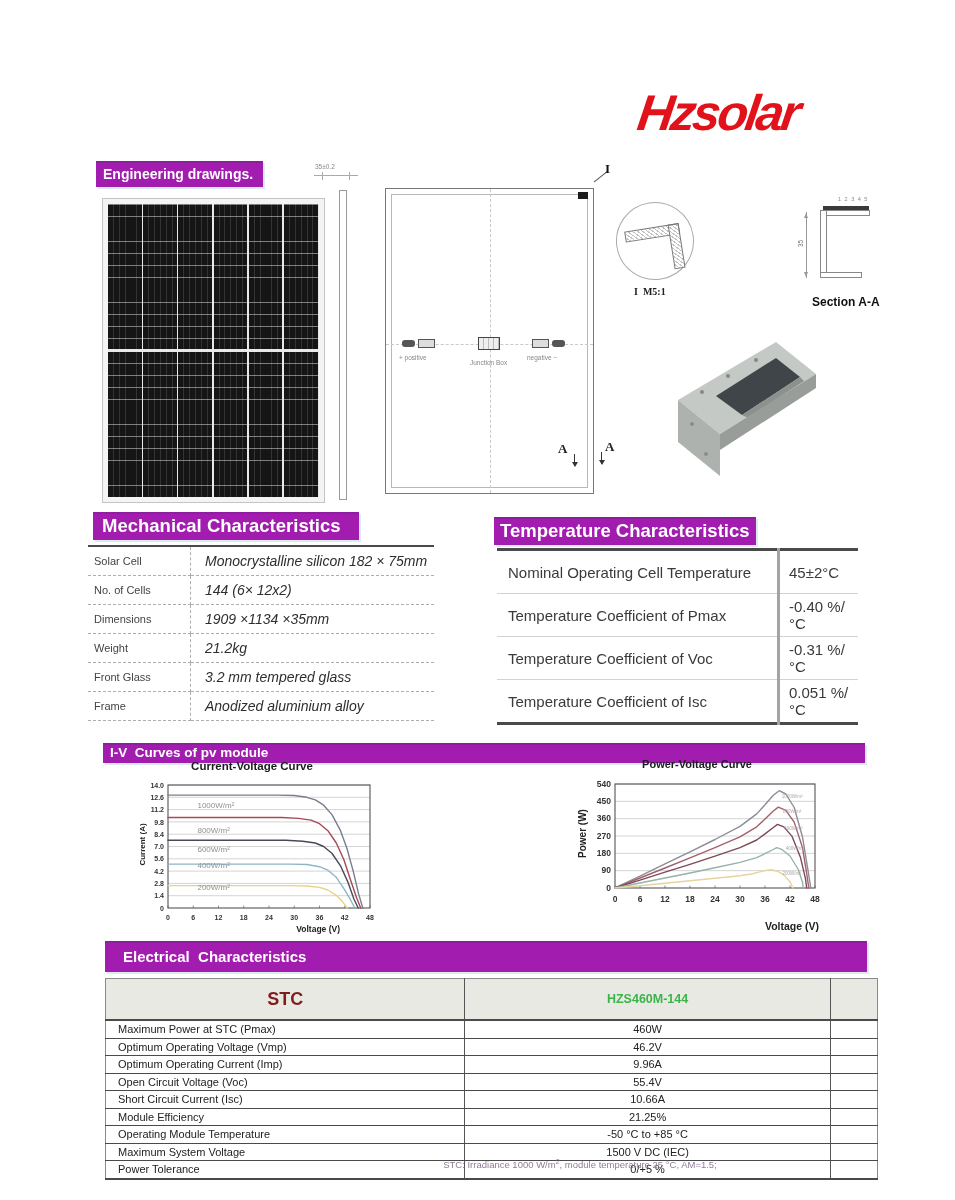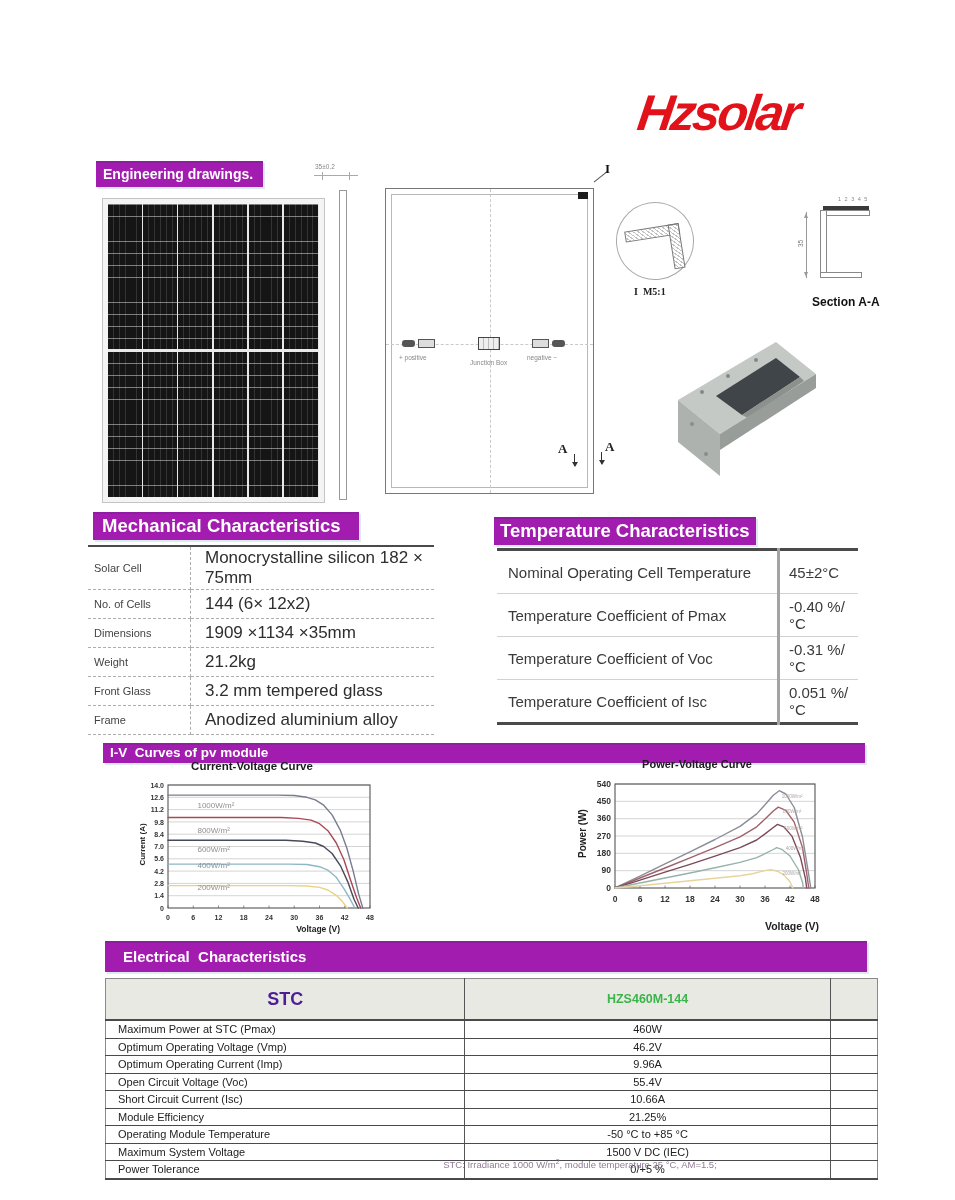--- a/index.html
+++ b/index.html
@@ -77,21 +77,21 @@
   .sa-layers{position:absolute;left:40px;top:-2px;font-size:5.5px;color:#888;letter-spacing:1px;}
   .section-aa-label{left:812px;top:295px;font-size:12px;font-weight:bold;color:#111;}
 
   .corner-photo{left:676px;top:328px;width:145px;height:150px;}
 
   
   table{border-collapse:collapse;}
   .mech-table{position:absolute;left:88px;top:545px;width:346px;border-top:2px solid #4a4a4a;}
   .mech-table td{border-bottom:1px dashed #adadad;height:26px;vertical-align:middle;}
   .mech-table td:first-child{width:95px;border-right:1px dashed #adadad;font-size:11px;color:#444;padding-left:6px;}
-  .mech-table td:last-child{font-size:17px;color:#2e2e2e;padding-left:14px;}
+  .mech-table td:last-child{font-size:14px;color:#2e2e2e;padding-left:14px;font-style:italic;}
 
   .temp-table{position:absolute;left:497px;top:548px;width:361px;border-top:3px solid #4a4a4a;border-bottom:3px solid #4a4a4a;}
   .temp-table td{border-bottom:1px solid #d2d2d2;height:40px;vertical-align:middle;font-size:15px;color:#3a3a3a;}
   .temp-table tr:last-child td{border-bottom:none;}
   .temp-table td:first-child{width:268px;padding-left:11px;}
   .temp-table td:last-child{border-left:3px solid #a3a3a3;padding-left:9px;}
 
   .elec-table{position:absolute;left:105px;top:978px;width:773px;border:1px solid #8a8a8a;}
   .elec-table th{background:#e9e9e4;height:38px;border-bottom:2px solid #4a4a4a;font-weight:bold;}
   .elec-table th:nth-child(1){width:361px;font-size:18px;}
@@ -351,21 +351,21 @@
         <text x="240.83333333333331" y="94.25185185185185" font-size="4.5" fill="#b0a4a4">400W/m²</text>
         <text x="237.5" y="118.51851851851852" font-size="4.5" fill="#b0a4a4">200W/m²</text>
       </svg>
     <div class="xlabel">Voltage (V)</div>
   </div>
 
   <div class="abs cyan-bar hdr-elec">Electrical  Characteristics</div>
   <table class="elec-table">
     <thead>
       <tr>
-        <th style="color:#4c1d95;">STC</th>
+        <th style="color:#7f1d1d;">STC</th>
         <th style="color:#3bb44a;">HZS460M-144</th>
         <th></th>
       </tr>
     </thead>
     <tbody id="elec-rows">
         <tr>
           <td>Maximum Power at STC (Pmax)</td>
           <td>460W</td>
           <td></td>
         </tr>

